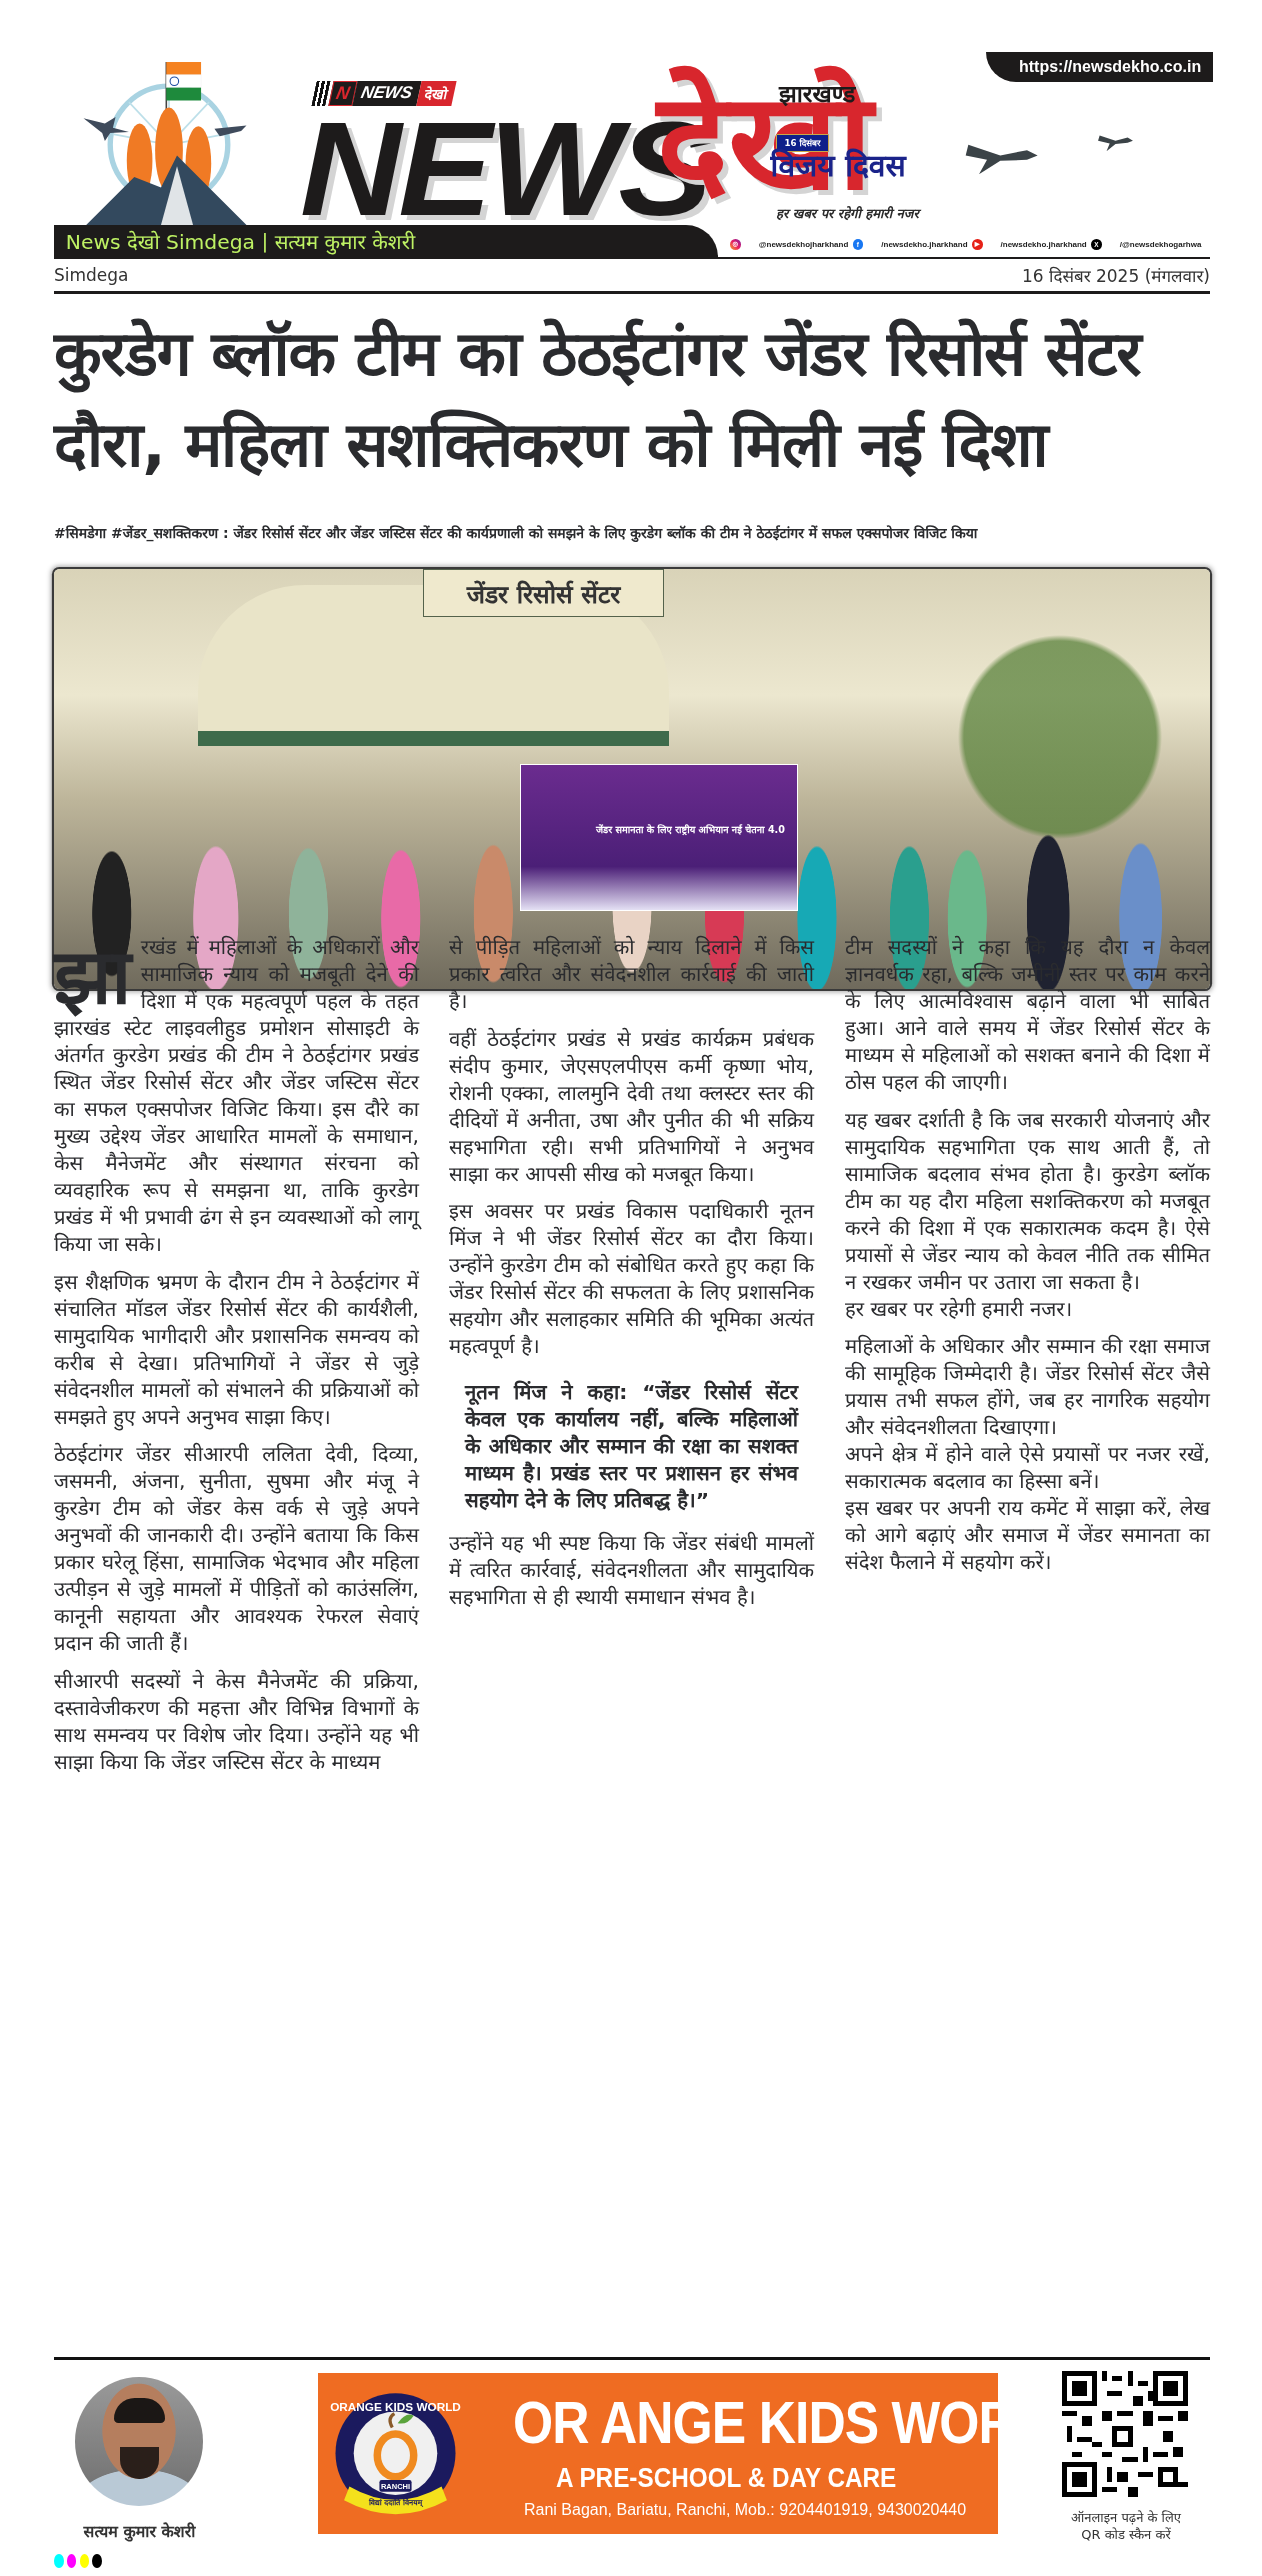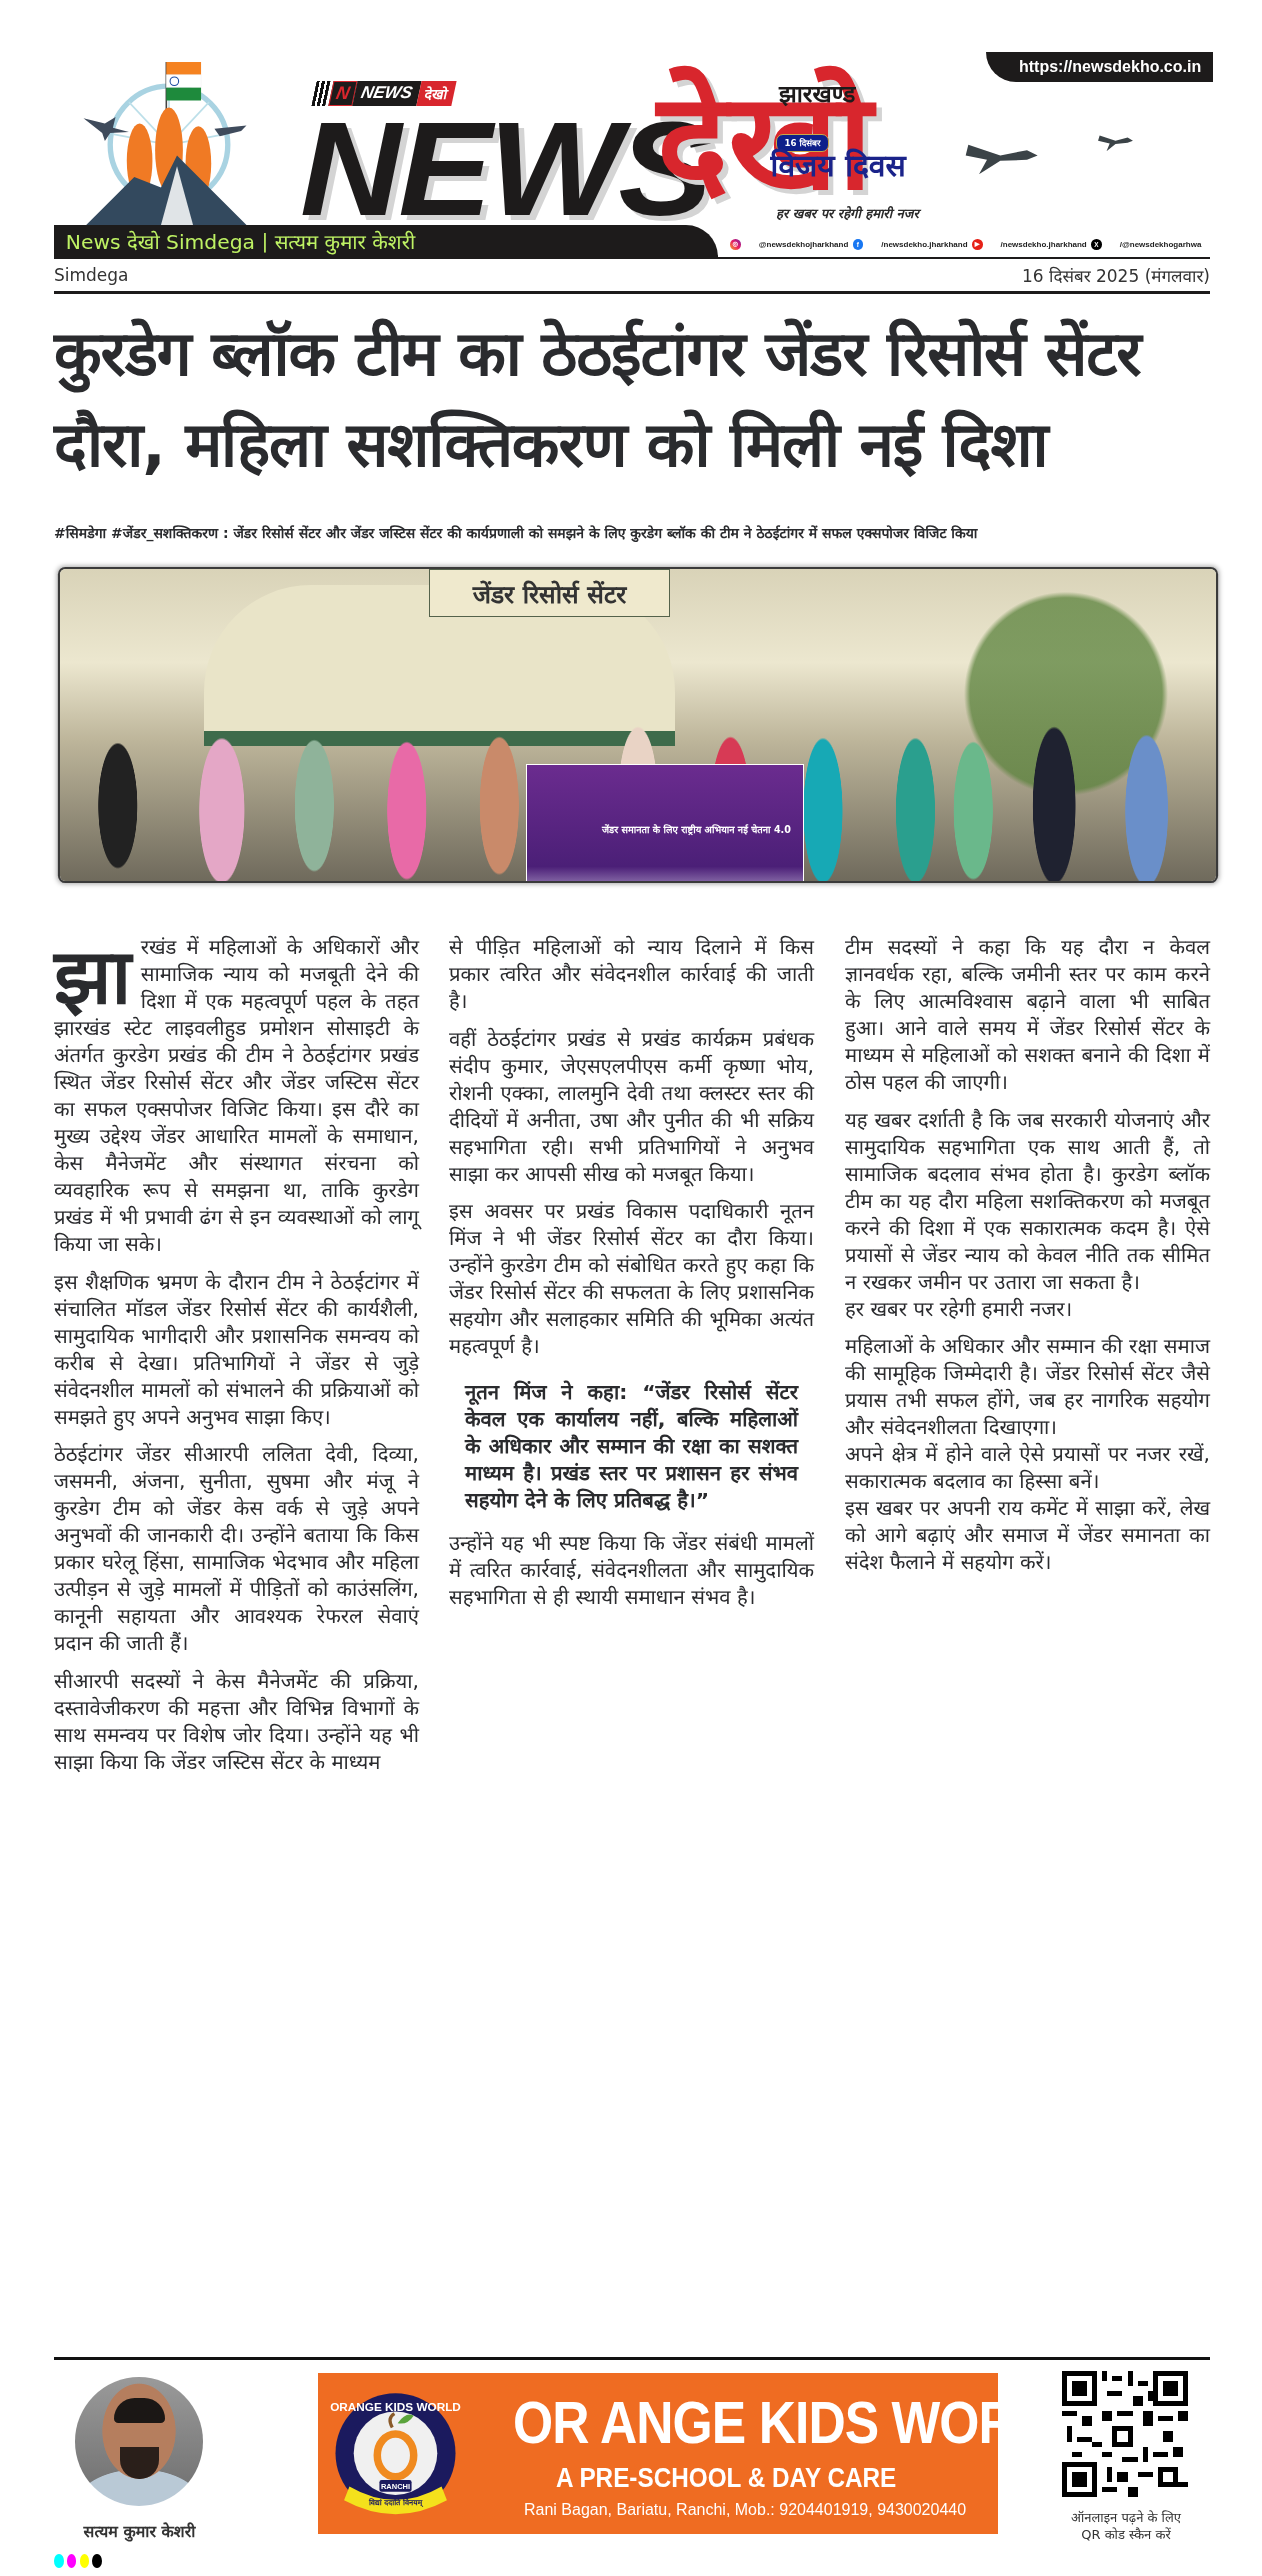--- a/index.html
+++ b/index.html
@@ -25,21 +25,21 @@
     font-weight: bold; font-style: italic; font-size: 134px; line-height: 1; color: #1d1b1b;
     letter-spacing: -3.2px; text-shadow: 5.4px 5.4px 0 #d4d4d4; transform: scaleX(1.05); transform-origin: left;
   }
   .jharkhand { position: absolute; left: 779px; top: 77px; font-size: 23.5px; font-weight: bold; color: #1d1b1b; }
   .big-dekho {
     position: absolute; left: 657px; top: 75px; font-size: 134px; line-height: 1; font-weight: bold;
     color: #d8262d; text-shadow: 5.4px 5.4px 0 #d4d4d4;
   }
   .tagline { position: absolute; left: 776px; top: 204px; font-size: 13px; font-style: italic; font-weight: bold; color: #2a2a2a; }
   .vijay { position: absolute; left: 776px; top: 134px; width: 439px; height: 70px; }
-  .vijay .date-pill { position: absolute; left: 0; top: 0; background: #0e1f8a; color: #fff; font-size: 8.6px; font-weight: bold; padding: 2.1px 7.5px; border-radius: 7px; border: 1.6px solid #c9a847; }
+  .vijay .date-pill { position: absolute; left: 0; top: 0; background: #0e1f8a; color: #fff; font-size: 8.6px; font-weight: bold; padding: 2.1px 7.5px; border-radius: 1px; border: 1.6px solid #c9a847; }
   .vijay .vtext { position: absolute; left: -5.4px; top: 9.6px; font-size: 30px; font-weight: bold; color: #1a238a; }
   .jet-icon { position: absolute; }
 
   .name-bar {
     position: absolute; left: 54px; top: 225px; width: 664px; height: 32px; background: #1d1b1b;
     border-radius: 0 32px 0 0; color: #bef264; display: flex; align-items: center; padding-left: 11.8px;
     font-size: 20.3px;
   }
   .name-bar .sep { margin: 0 6.4px; font-weight: normal; }
   .social-row {
@@ -59,21 +59,21 @@
 
   
   .headline {
     position: absolute; left: 54px; top: 308px; width: 1156px; font-size: 62px; font-weight: bold;
     line-height: 91px; color: #2a2b2e; letter-spacing: -1.1px;
   }
   .subhead { position: absolute; left: 54px; top: 523px; width: 1156px; font-size: 14px; font-weight: bold; color: #2a2b2e; white-space: nowrap; overflow: hidden; }
 
   
   .photo {
-    position: absolute; left: 60px; top: 569px; width: 1156px; height: 312px; border-radius: 5.4px;
+    position: absolute; left: 54px; top: 569px; width: 1156px; height: 420px; border-radius: 5.4px;
     overflow: hidden; box-shadow: 0 0 0 2.1px #3a3a3a, 0 0 5.4px 2.1px rgba(0,0,0,.35);
     background: linear-gradient(180deg, #d9d3b8 0%, #ece7cf 30%, #bdb59a 55%, #6f6a5c 100%);
   }
   .photo .bldg { position: absolute; left: 144px; top: 16px; width: 471px; height: 161px; background: #e9e4c8; border-radius: 107px 107px 0 0; border-bottom: 15px solid #3e6b4b; }
   .photo .sign { position: absolute; left: 369px; top: 0; width: 241px; height: 48px; background: #efe9cd; border: 1.6px solid #54624b; display: flex; align-items: center; justify-content: center; font-size: 24.6px; font-weight: bold; color: #333; }
   .photo .crowd { position: absolute; left: 0; bottom: 0; width: 100%; height: 251px;
     background:
       radial-gradient(ellipse 32px 102px at 5% 70%, #222 60%, transparent 62%),
       radial-gradient(ellipse 37px 118px at 14% 72%, #e4a7c6 60%, transparent 62%),
       radial-gradient(ellipse 32px 107px at 22% 70%, #8fb39a 60%, transparent 62%),

